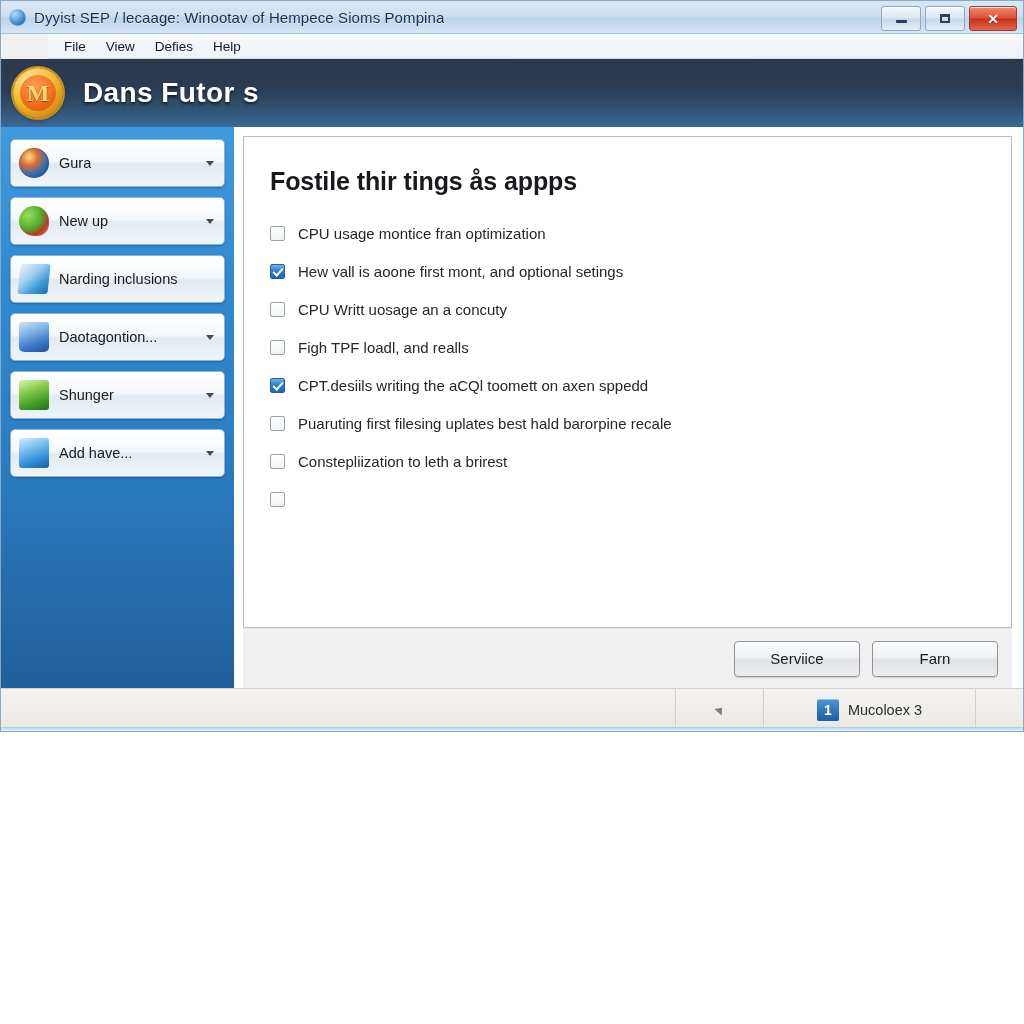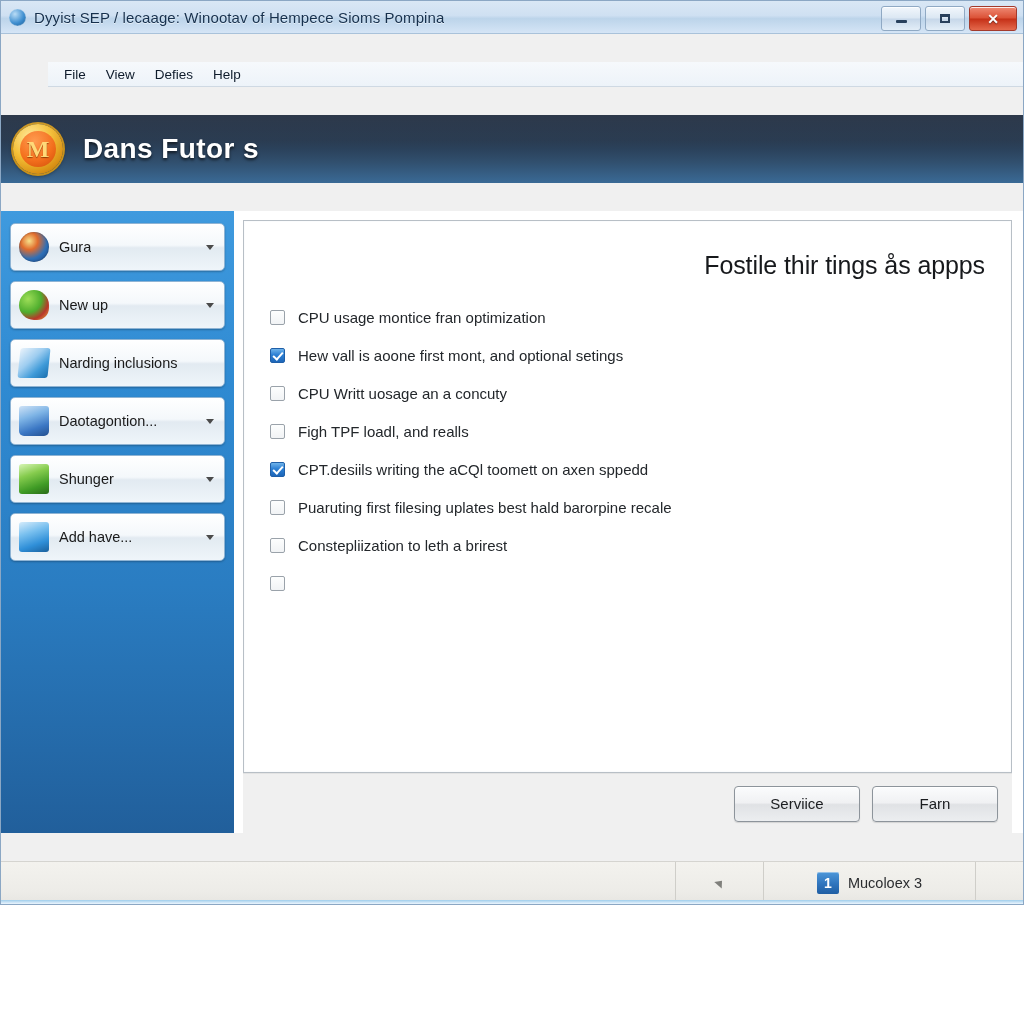--- a/index.html
+++ b/index.html
@@ -6,27 +6,26 @@
   html, body {
     margin: 0; padding: 0;
     width: 1024px; height: 1024px;
     overflow: hidden;
     background: #ffffff;
     font-family: "Liberation Sans", sans-serif;
   }
 
   #app-window {
     position: relative;
-    width: 1024px; height: 905px;
+    width: 1024px; height: 732px;
     box-sizing: border-box;
     background: #f0f0f0;
     border: 1px solid #8ba7c4;
     display: flex;
     flex-direction: column;
-    gap: 28px;
   }
 
   
   .titlebar {
     position: relative;
     height: 33px;
     flex: 0 0 33px;
     background: linear-gradient(to bottom, #d9e7f5 0%, #cfe0f2 45%, #bcd4ea 55%, #d5e5f6 100%);
     border-bottom: 1px solid #a9c2da;
     display: flex;
@@ -223,26 +222,25 @@
     background: #ffffff;
     box-shadow: inset 0 0 0 1px #fbfcfd;
     padding: 30px 26px 20px 26px;
     box-sizing: border-box;
     min-height: 0;
     overflow: hidden;
     max-height: 795px;
   }
   .panel-heading {
     font-size: 25px;
-    font-weight: normal;
+    font-weight: bold;
     color: #17191c;
     margin: 0 0 18px 0;
     letter-spacing: -.1px;
     filter: blur(.2px);
-    text-align: right;
   }
   .check-list { display: flex; flex-direction: column; }
   .check-row {
     display: flex;
     align-items: center;
     height: 38px;
     cursor: default;
   }
   .cbox {
     width: 15px; height: 15px;

